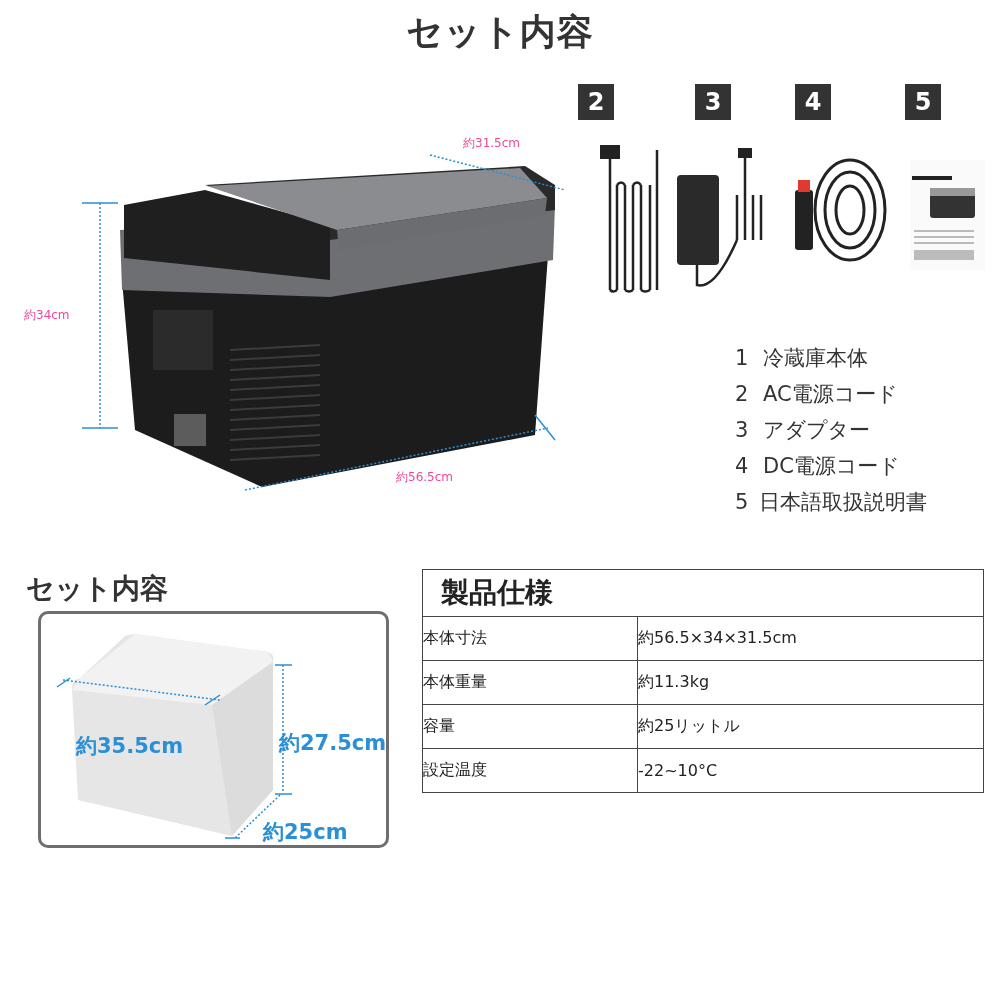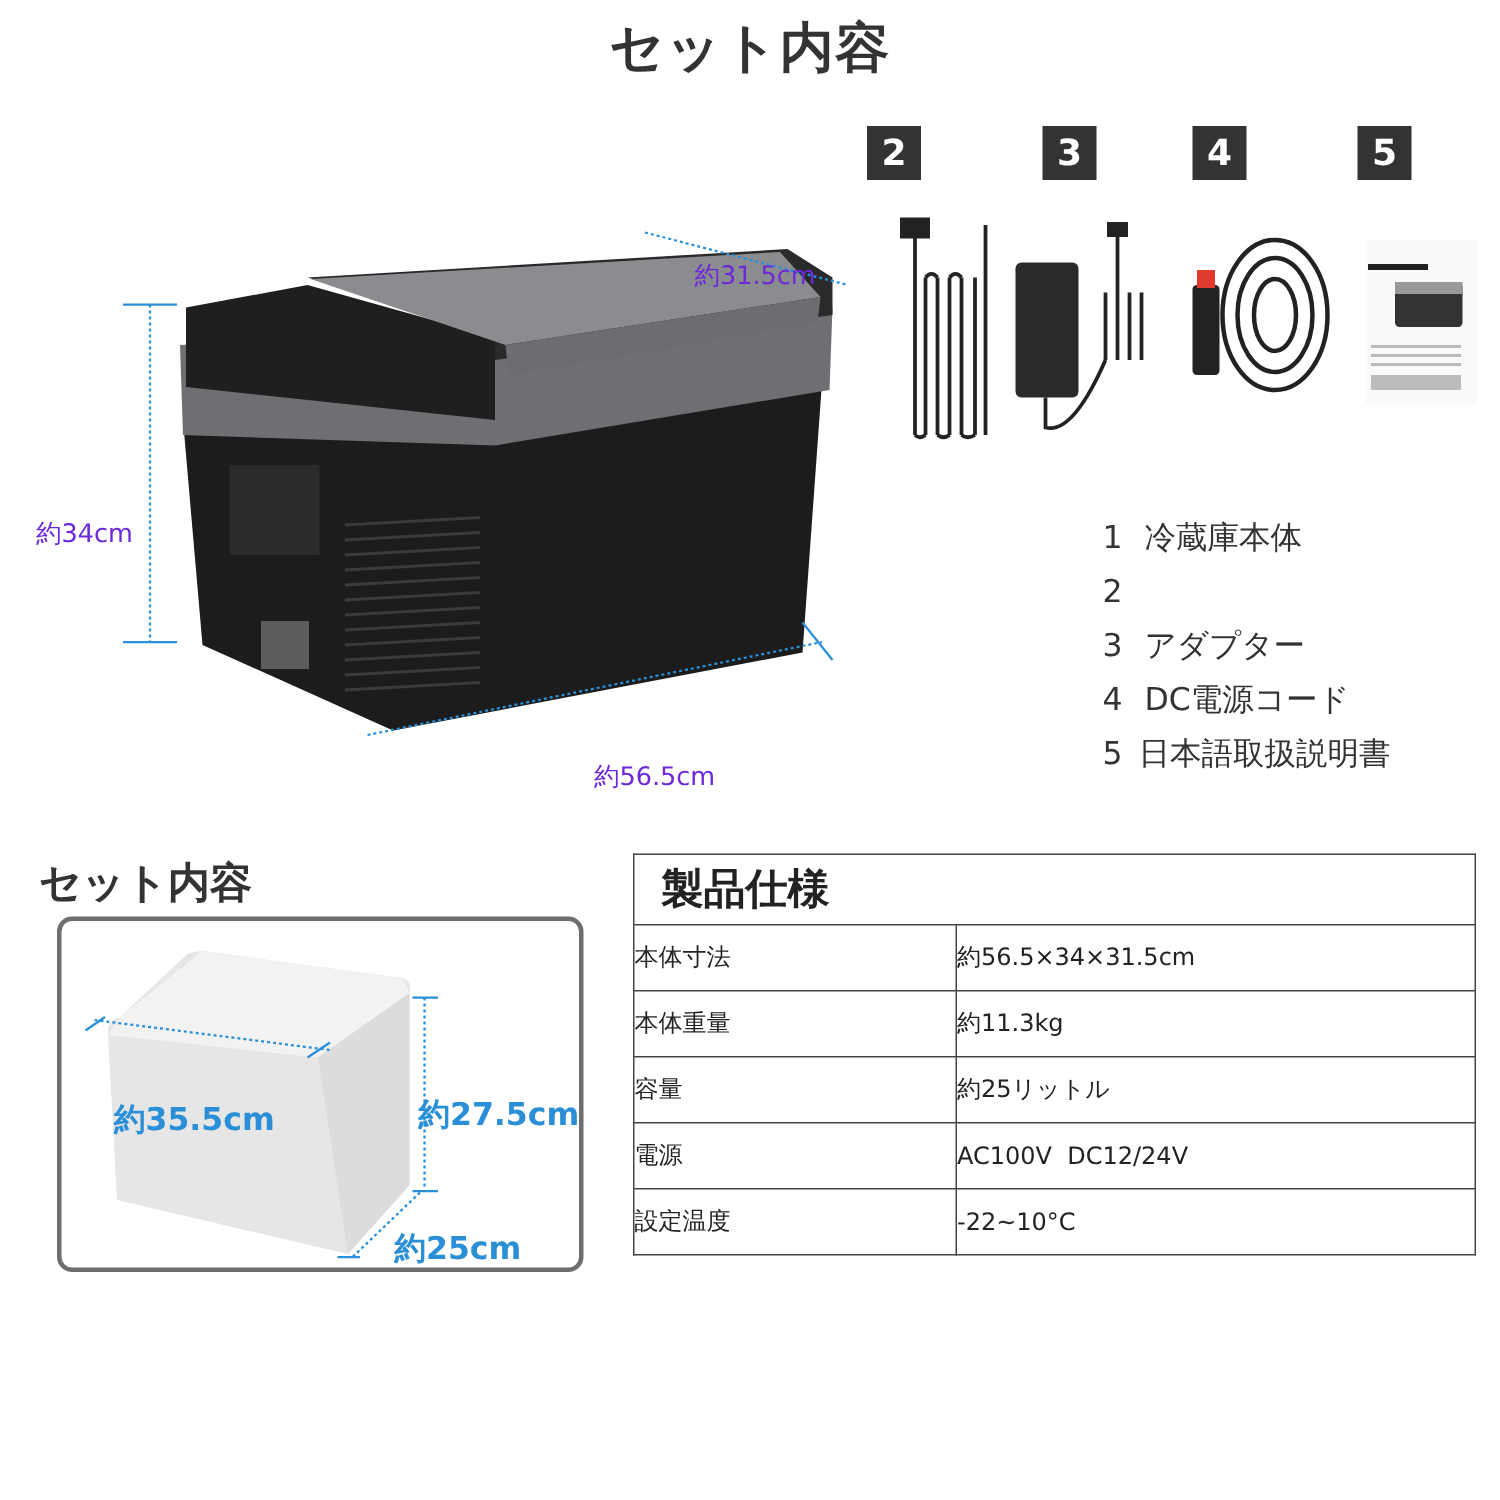--- a/index.html
+++ b/index.html
@@ -1,20 +1,20 @@
 <!DOCTYPE html>
 <html><head>
 <meta charset="utf-8">
 <style>
   html,body{margin:0;padding:0;background:#fff;}
   body{width:1000px;height:1000px;position:relative;overflow:hidden;font-family:"DejaVu Sans","Liberation Sans",sans-serif;color:#333;}
   .abs{position:absolute;}
   .title{left:0;top:8px;width:1000px;text-align:center;font-size:36px;font-weight:bold;color:#333;letter-spacing:1px;}
   .badge{width:36px;height:36px;background:#333;color:#fff;font-weight:bold;font-size:24px;display:flex;align-items:center;justify-content:center;}
-  .dim-label{color:#6d28d9;font-size:17px;margin-top:37px;}
+  .dim-label{color:#ec4899;font-size:12px;}
   .dim-label-bold{color:#2a8fd6;font-size:21px;font-weight:bold;}
   .list{left:735px;top:340px;font-size:21px;color:#333;line-height:36px;}
   .list-row{display:flex;}
   .list-row .num{width:28px;}
   .sect-title{font-size:28px;font-weight:bold;color:#333;}
   .inner-box{left:38px;top:611px;width:351px;height:237px;border:3px solid #6e6e6e;border-radius:10px;box-sizing:border-box;}
   table.spec{position:absolute;left:422px;top:569px;width:562px;border-collapse:collapse;}
   table.spec td{border:1.5px solid #444;height:43px;font-size:16px;color:#222;padding:0;}
   table.spec td.hdr{text-align:left;padding-left:18px;font-size:28px;font-weight:bold;height:46px;}
   table.spec td.label{width:214px;}
@@ -120,20 +120,21 @@
     </svg>
 </div>
 
 <div class="abs list">
   <div class="list-row">
       <span class="num">1</span>
       <span>冷蔵庫本体</span>
     </div>
   <div class="list-row">
       <span class="num">2</span>
+      <span>AC電源コード</span>
     </div>
   <div class="list-row">
       <span class="num">3</span>
       <span>アダプター</span>
     </div>
   <div class="list-row">
       <span class="num">4</span>
       <span>DC電源コード</span>
     </div>
   <div class="list-row">
@@ -176,21 +177,17 @@
       </tr>
   <tr>
         <td class="label">本体重量</td>
         <td>約11.3kg</td>
       </tr>
   <tr>
         <td class="label">容量</td>
         <td>約25リットル</td>
       </tr>
   <tr>
-        <td class="label">電源</td>
-        <td style="white-space:pre;">AC100V  DC12/24V</td>
-      </tr>
-  <tr>
         <td class="label">設定温度</td>
         <td>-22~10°C</td>
       </tr>
 </tbody>
   </table>
 
 </body></html>

